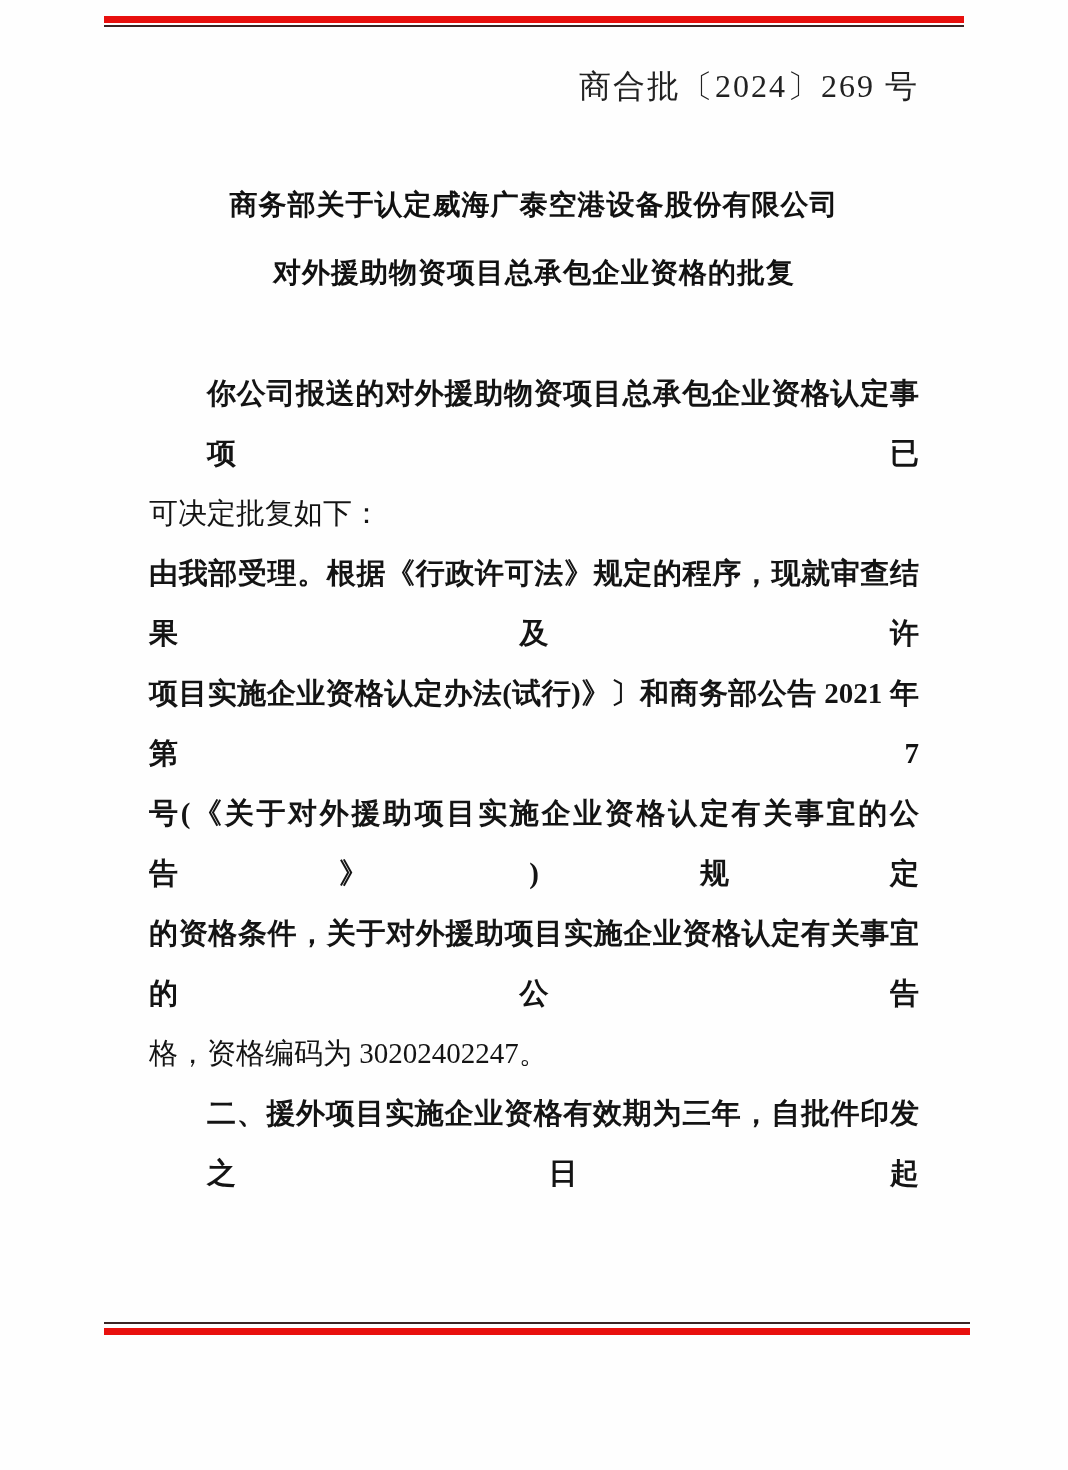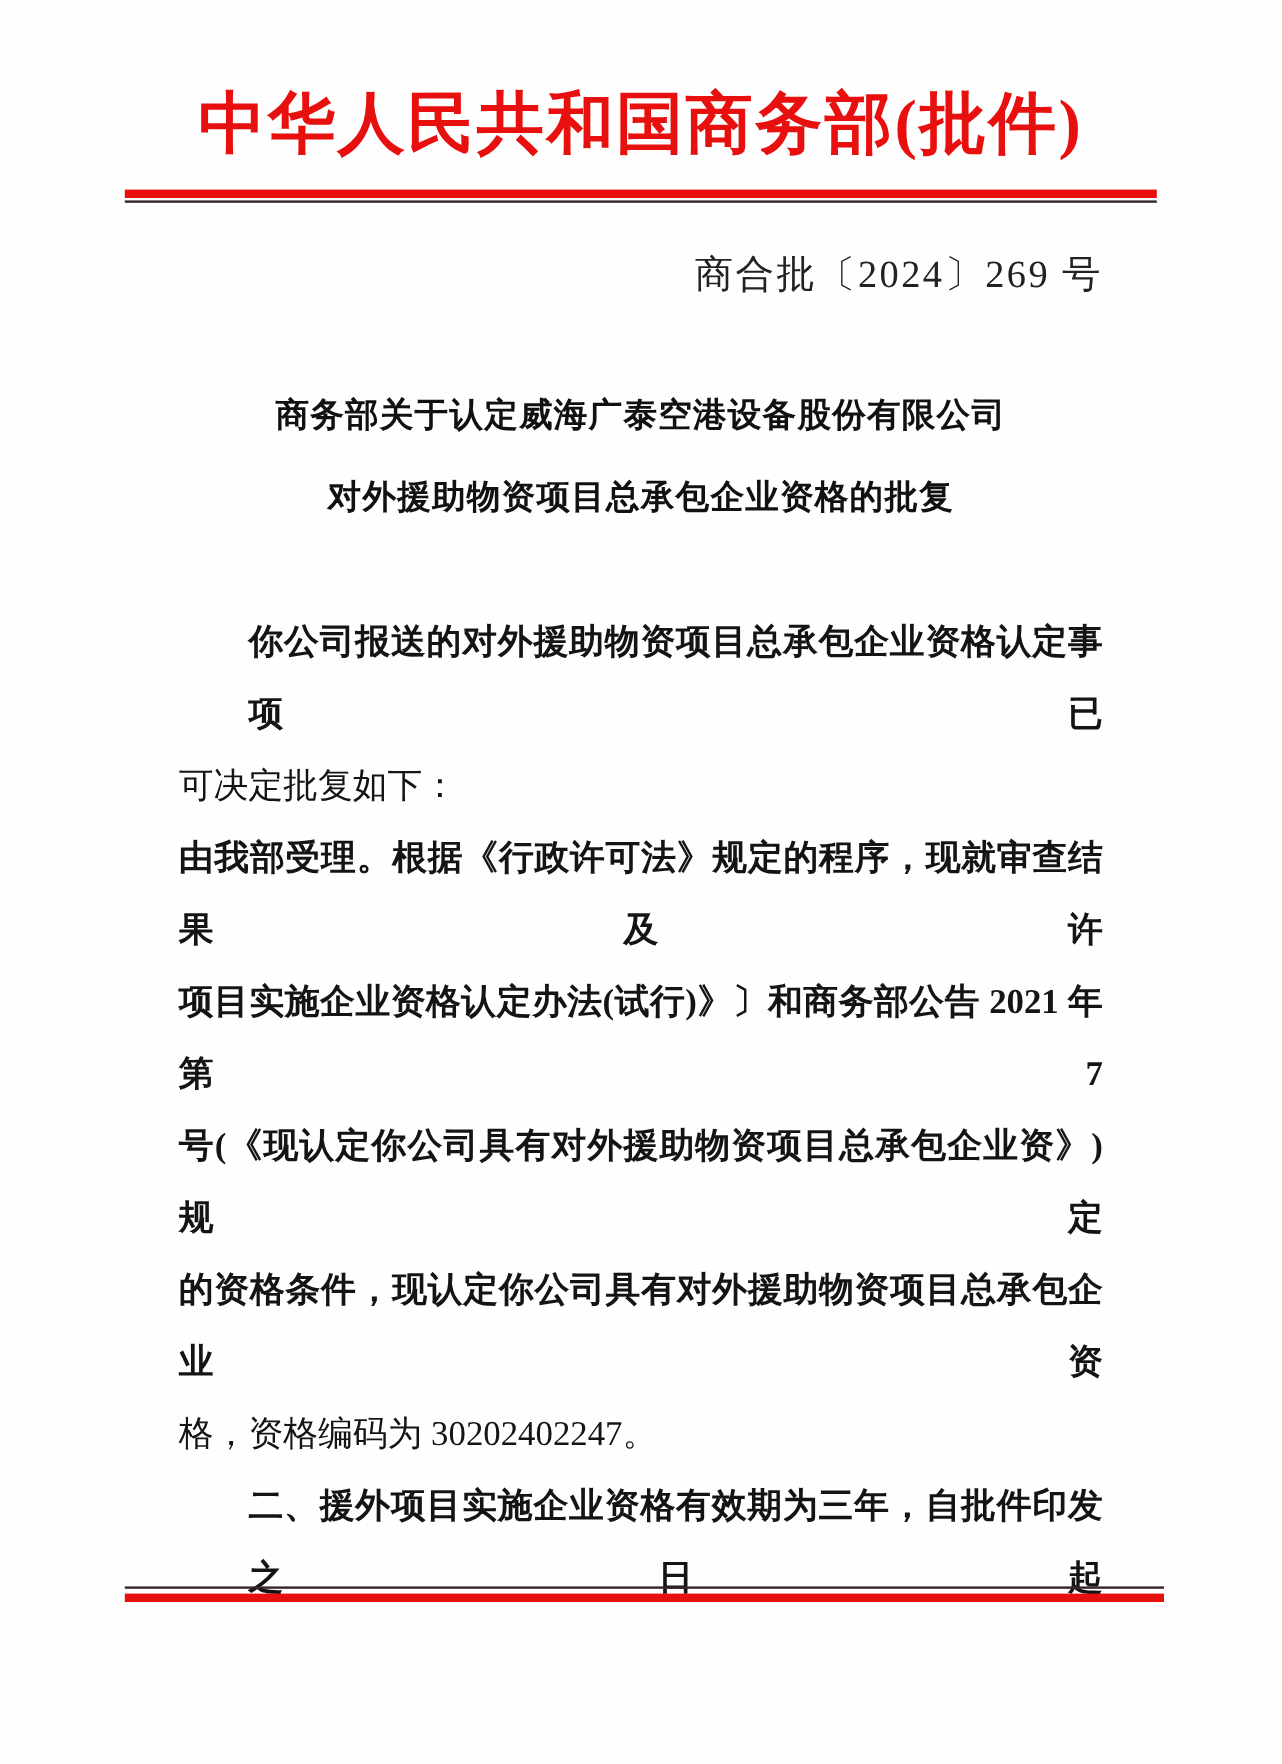--- a/index.html
+++ b/index.html
@@ -93,42 +93,41 @@
     top: 1322px;
     width: 866px;
   }
   .rule-bottom .rule-red { margin-top: 4px; }
 </style>
 </head>
 <body>
 
 <div class="sheet">
 
-  <div class="letterhead-title">中华人民共和国商务部(批件)</div>
 
   <div class="rule-wrap rule-top">
     <div class="rule-red"></div>
     <div class="rule-dark"></div>
   </div>
 
   <div class="doc-number">商合批〔2024〕269 号</div>
 
   <div class="doc-title">
     <div>商务部关于认定威海广泰空港设备股份有限公司</div>
     <div>对外援助物资项目总承包企业资格的批复</div>
   </div>
 
   <div class="body-block">
 
     <div class="line fill indent">你公司报送的对外援助物资项目总承包企业资格认定事项已</div>
     <div class="line">可决定批复如下：</div>
     <div class="line fill">由我部受理。根据《行政许可法》规定的程序，现就审查结果及许</div>
     <div class="line fill">项目实施企业资格认定办法(试行)》〕和商务部公告 2021 年第 7</div>
-    <div class="line fill">号(《现认定你公司具有对外援助物资项目总承包企业资》)规定</div>
-    <div class="line fill">的资格条件，现认定你公司具有对外援助物资项目总承包企业资</div>
+    <div class="line fill">号(《关于对外援助项目实施企业资格认定有关事宜的公告》)规定</div>
+    <div class="line fill">的资格条件，关于对外援助项目实施企业资格认定有关事宜的公告</div>
     <div class="line">格，资格编码为 30202402247。</div>
     <div class="line fill indent">二、援外项目实施企业资格有效期为三年，自批件印发之日起</div>
 
   </div>
 
   <div class="rule-bottom">
     <div class="rule-dark"></div>
     <div class="rule-red"></div>
   </div>
 

